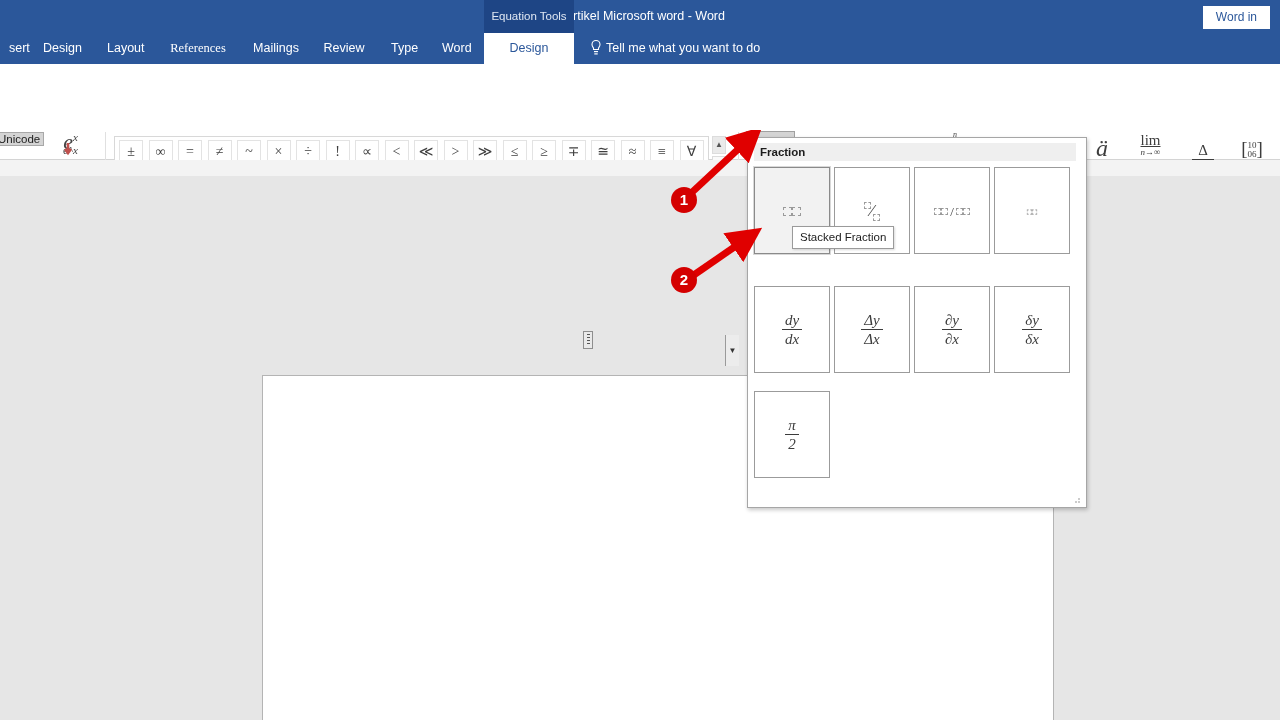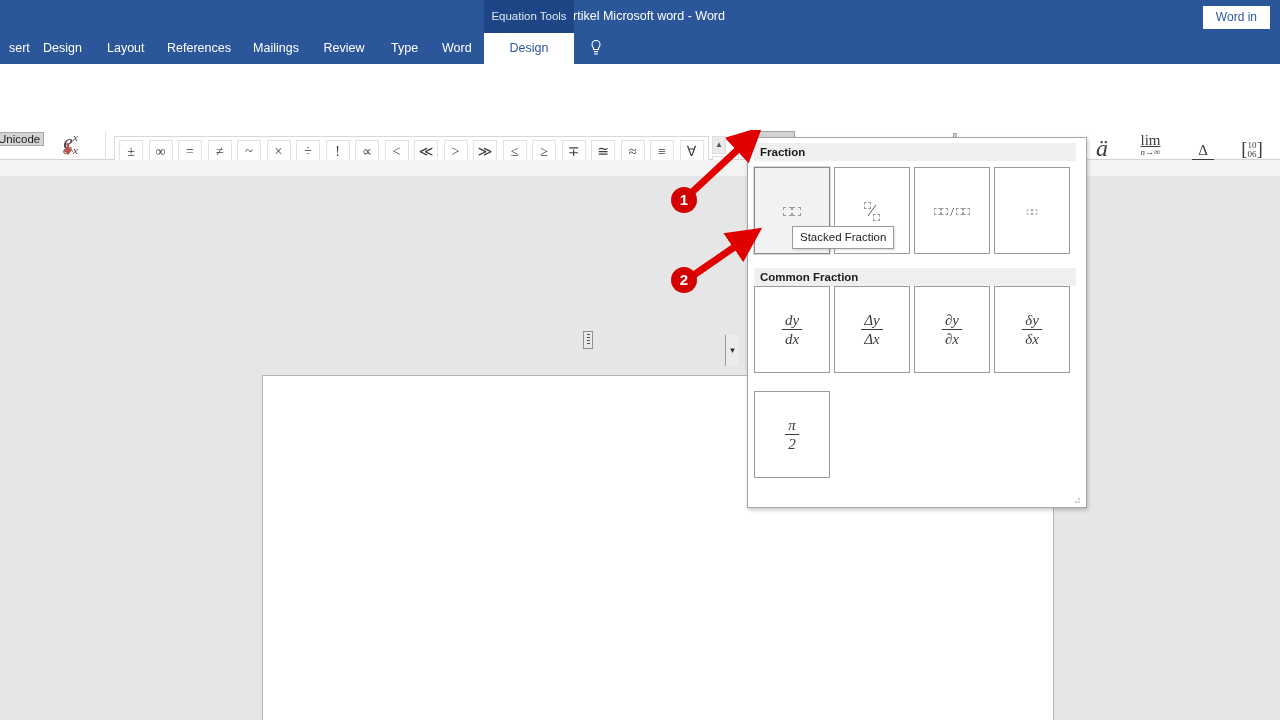--- a/index.html
+++ b/index.html
@@ -262,26 +262,27 @@
   <div class="titlebar">
     <div class="title-text">7 Artikel Microsoft word  -  Word</div>
     <div class="eq-tools-tab">Equation Tools</div>
     <div class="signin">Word in</div>
   </div>
 
   <div class="tabstrip">
     <div class="tab" style="left:0px;width:30px;">sert</div>
     <div class="tab" style="left:34px;width:54px;">Design</div>
     <div class="tab" style="left:98px;width:54px;">Layout</div>
-    <div class="tab" style="left:158px;width:80px;">References</div>
+    <div class="tab" style="left:158px;width:80px;font-family:Liberation Serif, serif;">References</div>
     <div class="tab" style="left:243px;width:66px;">Mailings</div>
     <div class="tab" style="left:314px;width:60px;">Review</div>
     <div class="tab" style="left:382px;width:44px;">Type</div>
     <div class="tab" style="left:433px;width:44px;">Word</div>
     <div class="tab active" style="left:484px;width:90px;">Design</div>
+    <div class="tellme" style="padding-left:20px;">Tell me what you want to do</div>
   </div>
   <svg class="bulb" viewBox="0 0 14 18">
     <path d="M7 1.5c-2.4 0-4 1.8-4 4 0 1.7 1 2.6 1.5 3.5v1.5h5V9c.5-.9 1.5-1.8 1.5-3.5 0-2.2-1.6-4-4-4z" fill="none" stroke="#ffffff" stroke-width="1.1"></path>
     <rect x="5" y="12" width="4" height="1.2" fill="#ffffff"></rect>
     <rect x="5.3" y="14.3" width="3.4" height="1.2" fill="#ffffff"></rect>
   </svg>
 
   <div class="ribbon">
 
     <div class="conv-opt sel" style="left:-6px;top:68px;">Unicode</div>
@@ -502,21 +503,20 @@
         <div class="fcell" style="left: 80px; top: 29px;">
           <span style="display:inline-block;"><span class="ph sm" style="position:relative;top:-6px;"></span><span style="font-size:17px;">⁄</span><span class="ph sm" style="position:relative;top:6px;"></span></span>
         </div>
         <div class="fcell" style="left: 160px; top: 29px;">
           <span><span class="ph sm"></span><span class="ph sm"></span><span style="font-size:13px;margin:0 2px;">/</span><span class="ph sm"></span><span class="ph sm"></span></span>
         </div>
         <div class="fcell" style="left: 240px; top: 29px;">
           <span class="stackbox" style="transform:scale(0.72);display:inline-block;"><span class="ph sm"></span><span class="bar" style="width:11px;"></span><span class="ph sm"></span></span>
         </div>
       </div>
-    <div class="fgal-head" style="top:130px;">Common Fraction</div>
     <div id="fsec2" style="position: absolute; left: 6px; top: 130px;">
         <div class="fcell" style="left: 0px; top: 18px;">
           <span class="cfrac">
             <span class="n">dy</span>
             <span class="d">dx</span>
           </span>
         </div>
         <div class="fcell" style="left: 80px; top: 18px;">
           <span class="cfrac">
             <span class="n">Δy</span>

